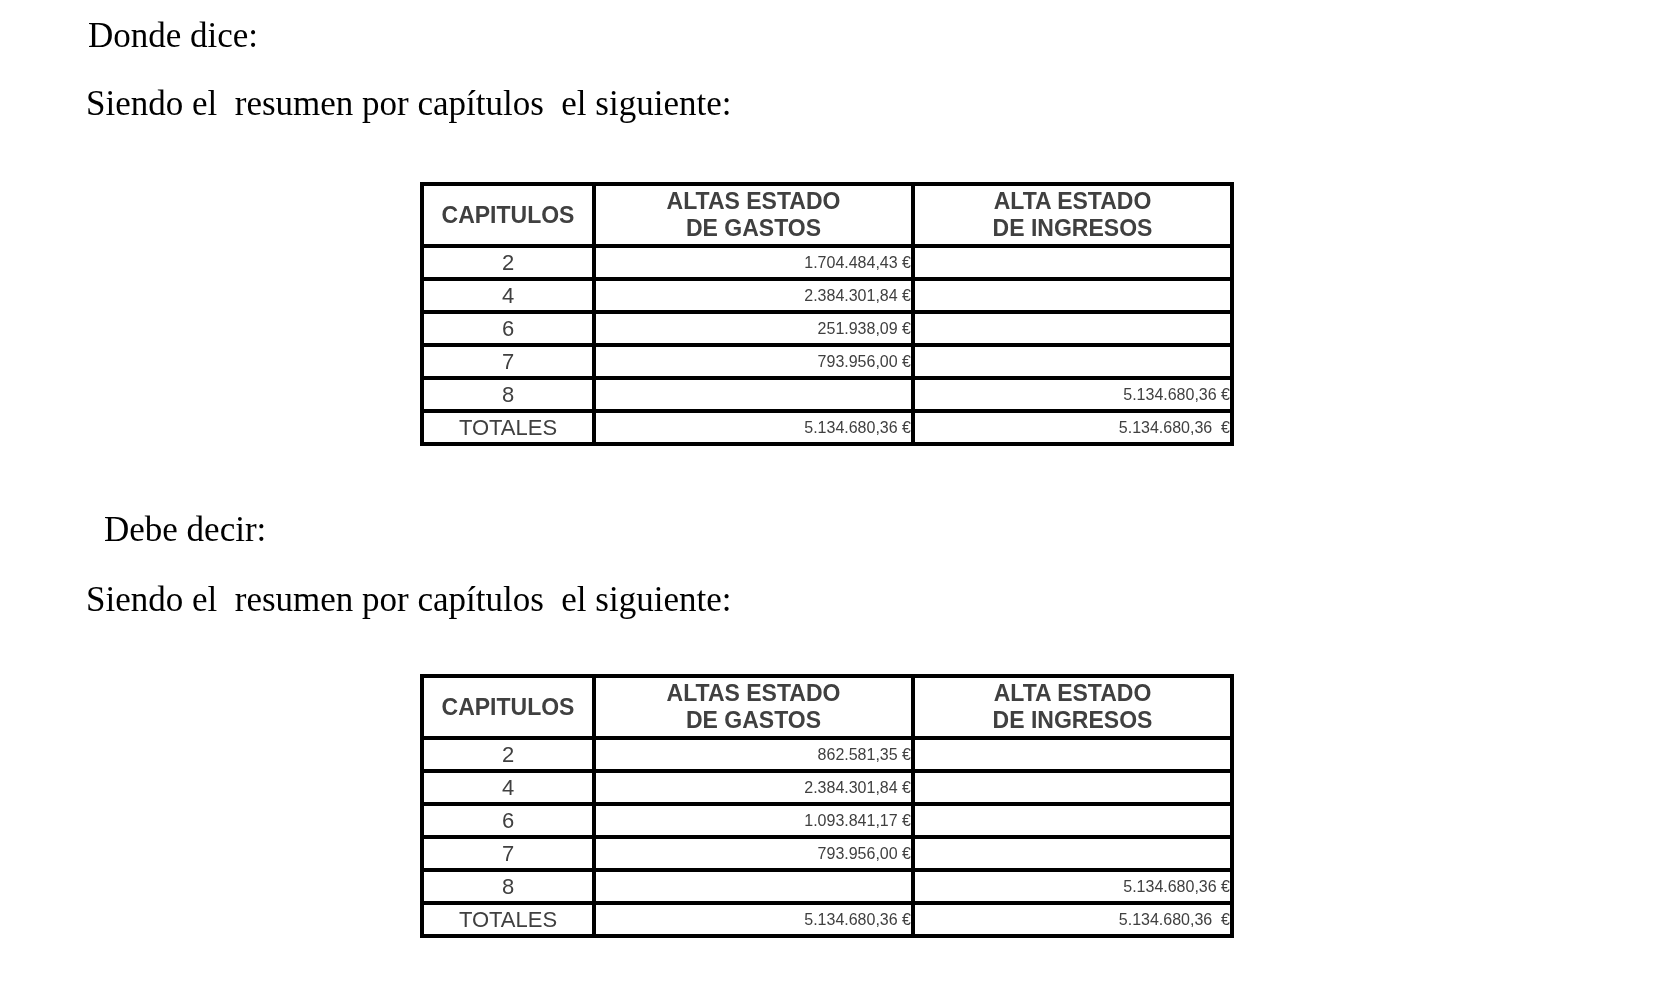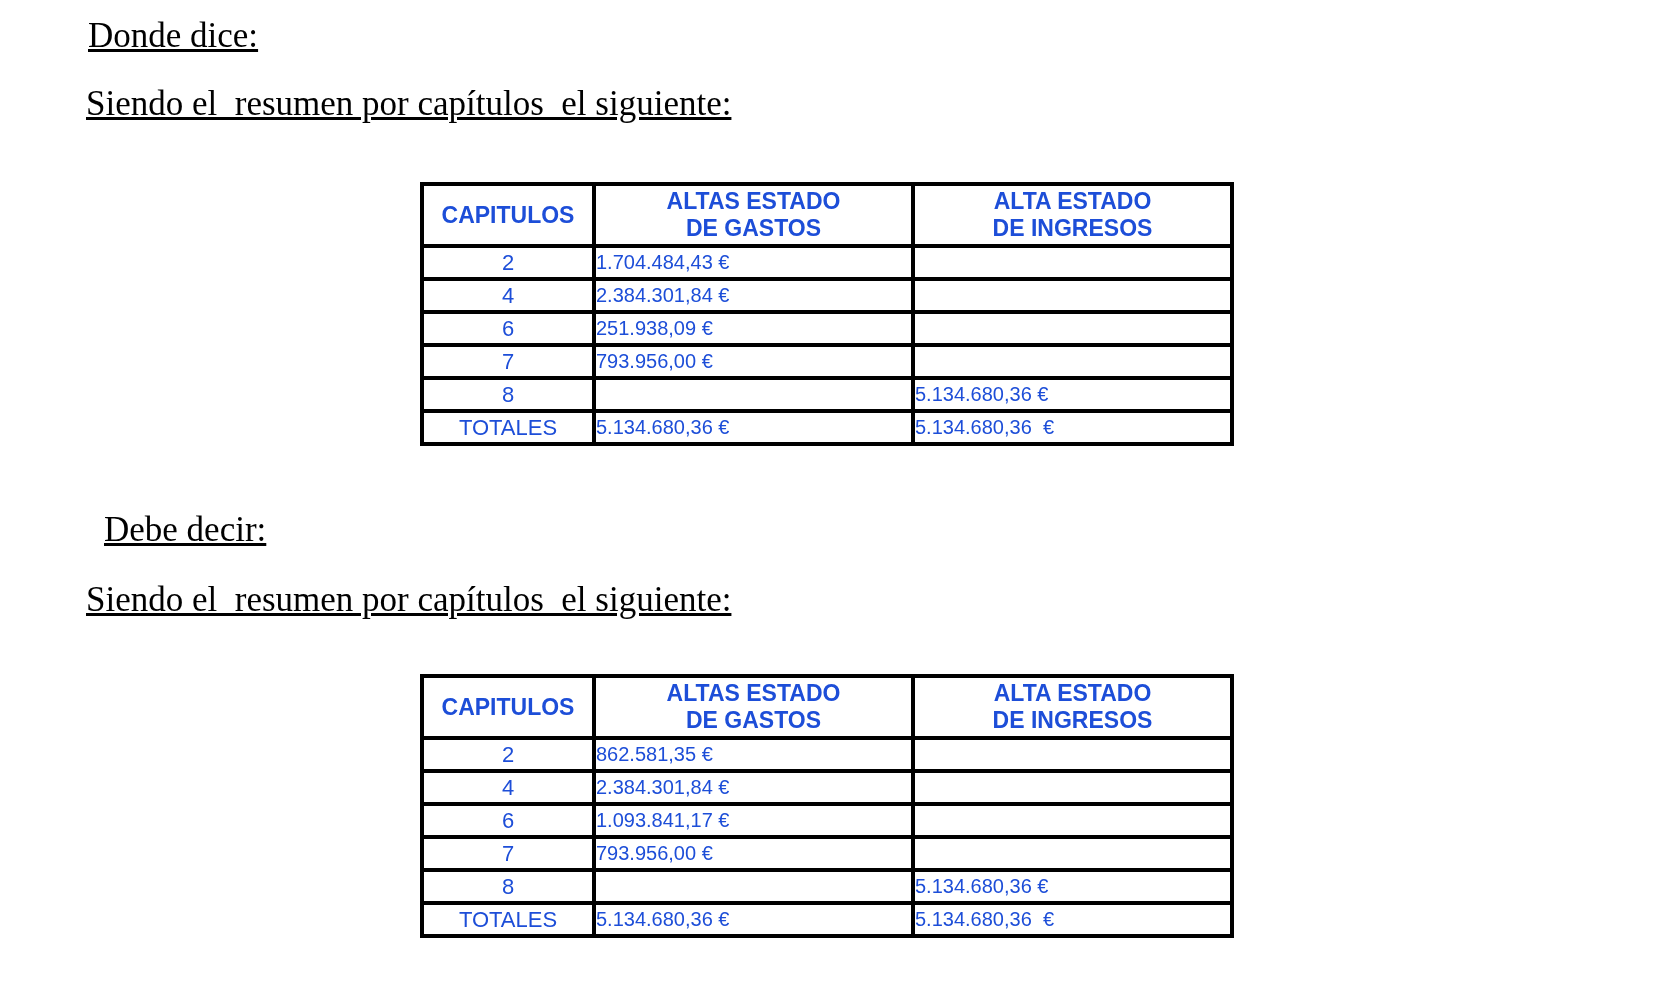--- a/index.html
+++ b/index.html
@@ -15,34 +15,33 @@
     font-family: "Liberation Serif", serif;
     color: #000000;
   }
   .para {
     position: absolute;
     font-family: "Liberation Serif", serif;
     font-size: 35px;
     line-height: 40px;
     color: #000;
     white-space: pre;
-    text-decoration: underline;
   }
   .heading-donde { left: 88px; top: 16px; }
   .lead-1        { left: 86px; top: 84px; }
   .heading-debe  { left: 104px; top: 510px; }
   .lead-2        { left: 86px; top: 580px; }
 
   table.resumen {
     position: absolute;
     left: 420px;
     border-collapse: collapse;
     table-layout: fixed;
     font-family: "Liberation Sans", sans-serif;
-    color: #1d4ed8;
+    color: #404040;
   }
   .table-1 { top: 182px; }
   .table-2 { top: 674px; }
 
   table.resumen td, table.resumen th {
     border: 4px solid #000000;
     padding: 0;
     vertical-align: middle;
     background: #ffffff;
   }
@@ -57,22 +56,22 @@
     font-size: 23px;
     line-height: 27px;
     text-align: center;
   }
   td.cap {
     font-size: 22px;
     text-align: center;
     font-weight: normal;
   }
   td.amt {
-    font-size: 20px;
-    text-align: left;
+    font-size: 16px;
+    text-align: right;
     padding-right: 88px;
     white-space: pre;
     font-weight: normal;
   }
   tr.totals td { font-weight: normal; }
 </style>
 </head>
 <body>
 
 <div class="para heading-donde">Donde dice:</div>

